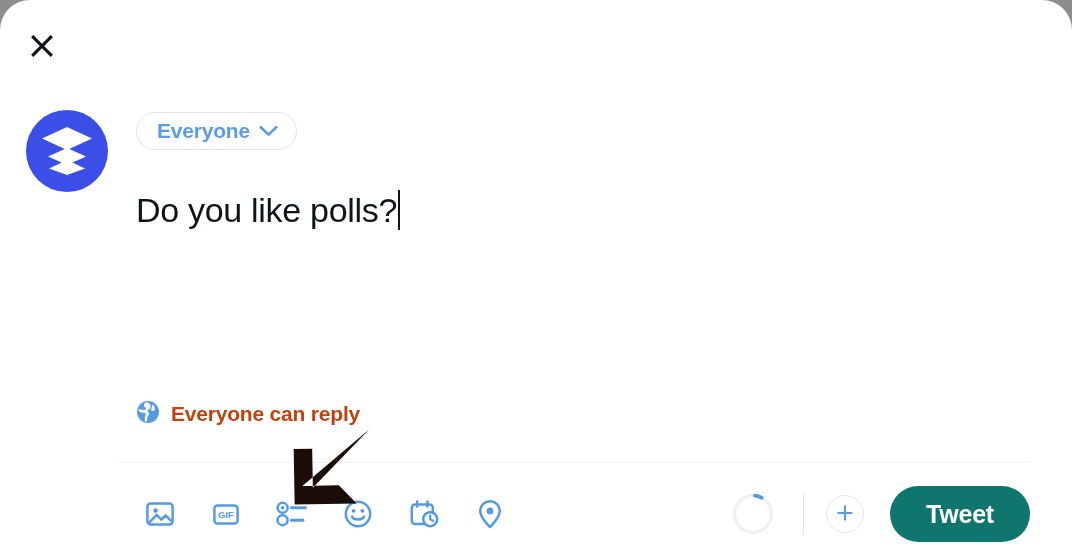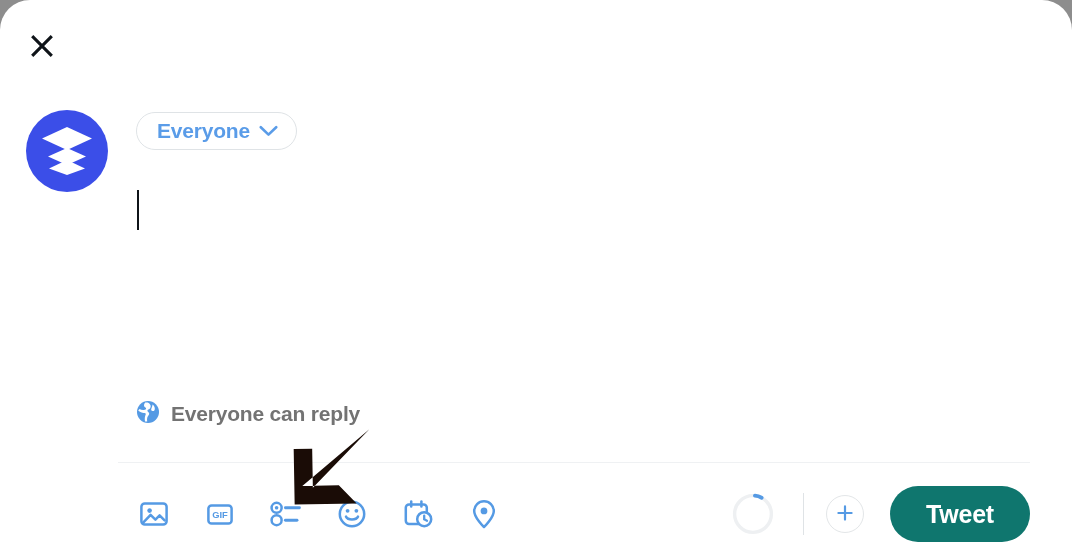--- a/index.html
+++ b/index.html
@@ -127,21 +127,21 @@
   #reply-scope {
     position: absolute;
     left: 136px;
     top: 400px;
     display: flex;
     align-items: center;
     gap: 11px;
     cursor: pointer;
   }
   #reply-scope-label {
-    color: #737373;
+    color: #c2410c;
     font-size: 21px;
     font-weight: bold;
     letter-spacing: -0.2px;
   }
 
   
   #toolbar-divider {
     position: absolute;
     left: 118px;
     top: 462px;
@@ -153,21 +153,21 @@
   
   #composer-toolbar {
     position: absolute;
     left: 0;
     top: 488px;
     width: 100%;
     height: 60px;
   }
   #toolbar-actions {
     position: absolute;
-    left: 131px;
+    left: 137px;
     top: 0;
     display: flex;
     align-items: center;
     gap: 20px;
   }
   .toolbar-icon-btn {
     width: 46px;
     height: 52px;
     border: none;
     background: transparent;
@@ -266,20 +266,21 @@
     <div id="audience-pill">
       <span id="audience-pill-label">Everyone</span>
       <span>
         <svg id="audience-chevron" width="19" height="12" viewBox="0 0 19 12">
           <path d="M1.8 2.2 L9.5 9.6 L17.2 2.2" stroke="#5a9ce8" stroke-width="2.6" fill="none" stroke-linecap="round" stroke-linejoin="round"></path>
         </svg>
       </span>
     </div>
 
     <div id="tweet-textarea-wrap">
+      <span id="tweet-text">Do you like polls?</span>
         <span id="text-caret"></span>
     </div>
   </div>
 
   <div id="reply-scope">
     <span>
       <svg width="24" height="24" viewBox="0 0 24 24">
         <circle cx="12" cy="12" r="11" fill="#559ae4"></circle>
         <path d="M9.2 2.4 C7.4 4.6 7.8 6.6 9.4 7.4 C10.6 8.0 10.2 9.4 8.8 9.8
                  C7.2 10.3 5.0 10.0 3.6 9.0 L2.2 10.6 C4.0 12.4 6.6 13.2 8.4 13.0

